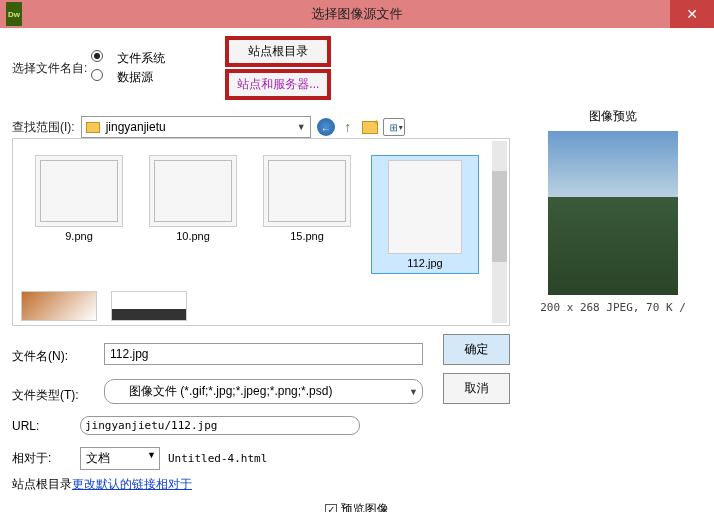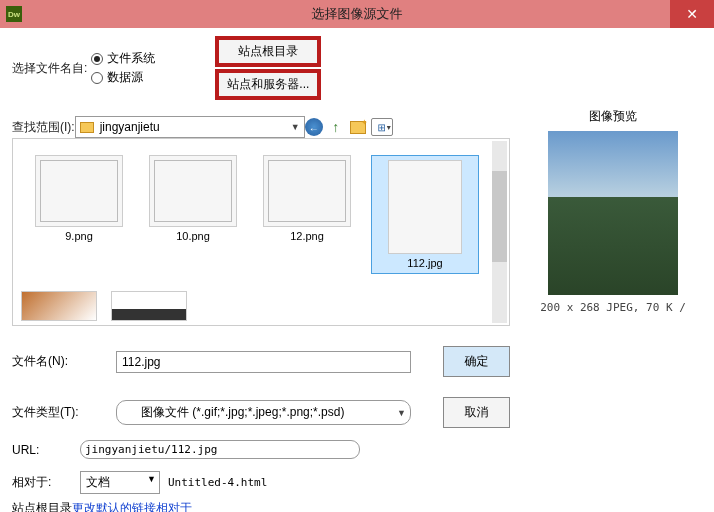--- a/index.html
+++ b/index.html
@@ -1,31 +1,31 @@
 <!DOCTYPE html>
 <html><head>
 <meta charset="utf-8">
 <style>
 * { box-sizing: border-box; margin: 0; padding: 0; font-family: "Microsoft YaHei", "SimSun", sans-serif; font-size: 12px; }
 body { background: #fff; width: 714px; height: 512px; overflow: hidden; }
 .titlebar { background: #e08080; height: 28px; display: flex; align-items: center; position: relative; }
-.titlebar .app-icon { width: 16px; height: 16px; background: #3a5f0b; margin-left: 6px; display: flex; align-items: center; justify-content: center; color: #c8e080; font-size: 8px; font-weight: bold; }
+.titlebar .app-icon { width: 16px; height: 24px; background: #3a5f0b; margin-left: 6px; display: flex; align-items: center; justify-content: center; color: #c8e080; font-size: 8px; font-weight: bold; }
 .titlebar .title { position: absolute; left: 50%; transform: translateX(-50%); color: #222; font-size: 13px; }
 .titlebar .close { position: absolute; right: 0; top: 0; width: 44px; height: 28px; background: #c94040; color: #fff; display: flex; align-items: center; justify-content: center; font-size: 14px; cursor: pointer; }
 .body { padding: 8px 12px 6px 12px; position: relative; height: 484px; }
 .row { display: flex; align-items: center; margin-bottom: 4px; }
 .label { color: #222; }
 .radio-group { display: flex; flex-direction: column; gap: 2px; margin-left: 4px; }
-.radio-item { display: flex; align-items: center; gap: 4px; }
+.radio-item { display: flex; gap: 14px; }
 .radio { width: 12px; height: 12px; border: 1px solid #555; border-radius: 50%; display: inline-flex; align-items: center; justify-content: center; }
 .radio.checked::after { content: ''; width: 6px; height: 6px; background: #222; border-radius: 50%; }
 .btn { border: 4px solid #b91c1c; background: #f4f4f4; padding: 3px 8px; cursor: pointer; min-width: 80px; text-align: center; }
-.btn.disabled { color: #000000; }
+.btn.disabled { color: #a21caf; }
 .top-btns { display: flex; flex-direction: column; gap: 2px; margin-left: 60px; }
-.lookup-row { display: flex; align-items: center; margin-top: 8px; }
+.lookup-row { display: flex; align-items: center; gap: 6px; margin-top: 8px; }
 .combo { border: 1px solid #999; background: #fff; padding: 3px 20px 3px 24px; position: relative; display: flex; align-items: center; }
 .combo .folder-ic { position: absolute; left: 4px; width: 14px; height: 11px; background: #f6c858; border: 1px solid #c89020; }
 .combo .arrow { position: absolute; right: 4px; font-size: 9px; color: #444; }
 .lookup-combo { width: 230px; }
 .nav-icons { display: flex; gap: 4px; align-items: center; }
 .nav-ic { width: 18px; height: 18px; display: flex; align-items: center; justify-content: center; cursor: pointer; }
 .nav-back { background: radial-gradient(circle,#4a90d0,#2860a0); border-radius: 50%; color: #fff; font-size: 10px; }
 .nav-up { color: #3a8030; font-size: 14px; }
 .nav-new { width: 16px; height: 13px; background: #f6c858; border: 1px solid #c89020; position: relative; }
 .nav-new::after { content: '✦'; position: absolute; right: -3px; top: -4px; color: #e0a020; font-size: 8px; }
@@ -36,21 +36,21 @@
 .file-area { border: 1px solid #ccc; height: 188px; padding: 16px; display: flex; flex-wrap: wrap; gap: 14px; align-content: flex-start; overflow: hidden; position: relative; }
 .thumb { width: 100px; display: flex; flex-direction: column; align-items: center; gap: 3px; cursor: pointer; }
 .thumb .img { width: 88px; height: 72px; border: 1px solid #ccc; background: #f6f6f6; position: relative; overflow: hidden; }
 .thumb.sel { background: #cce8ff; border: 1px solid #4aa0e0; padding: 4px; width: 108px; }
 .thumb.sel .img { width: 74px; height: 94px; }
 .thumb .name { font-size: 11px; }
 .thumb-row2 { position: absolute; bottom: 4px; left: 8px; display: flex; gap: 14px; }
 .thumb-small { width: 76px; height: 30px; border: 1px solid #ccc; background: #fff; overflow: hidden; }
 .scrollbar { position: absolute; right: 2px; top: 2px; bottom: 2px; width: 15px; background: #e8e8e8; }
 .sb-thumb { background: #c8c8c8; height: 50%; margin-top: 30px; }
-.form-row { display: flex; align-items: center; gap: 24px; margin-top: 20px; }
+.form-row { display: flex; align-items: flex-end; gap: 12px; margin-top: 8px; }
 .form-row .flabel { width: 80px; }
 .form-row .input { flex: 1; border: 1px solid #999; padding: 3px 5px; background: #fff; }
 .form-row .fbtn { width: 67px; border: 1px solid #888; padding: 6px 0; text-align: center; cursor: pointer; margin-left: 8px; }
 .ok-btn { background: #d4e8f8; border: 1px solid #5a9ad0; }
 .cancel-btn { background: #f4f4f4; }
 .filetype-combo { flex: 1; position: relative; border-radius: 10px; }
 .url-row { display: flex; align-items: center; gap: 8px; margin-top: 12px; }
 .url-row .ulabel { width: 60px; }
 .url-row .uinput { border: 1px solid #999; padding: 2px 4px; font-family: monospace; font-size: 11px; }
 .link { color: #1040d0; text-decoration: underline; cursor: pointer; }
@@ -119,21 +119,21 @@
         <div class="thumb">
           <div class="img mini-screenshot"></div>
           <span class="name">9.png</span>
         </div>
         <div class="thumb">
           <div class="img mini-screenshot"></div>
           <span class="name">10.png</span>
         </div>
         <div class="thumb">
           <div class="img mini-screenshot"></div>
-          <span class="name">12.png</span>
+          <span class="name">15.png</span>
         </div>
         <div class="thumb sel">
           <div class="img sky-thumb"></div>
           <span class="name">112.jpg</span>
         </div>
         <div class="thumb-row2">
           <div class="thumb-small" style="background:linear-gradient(135deg,#c07030,#fff)"></div>
           <div class="thumb-small" style="background:linear-gradient(#fff 60%,#333 60%)"></div>
         </div>
         <div class="scrollbar">

